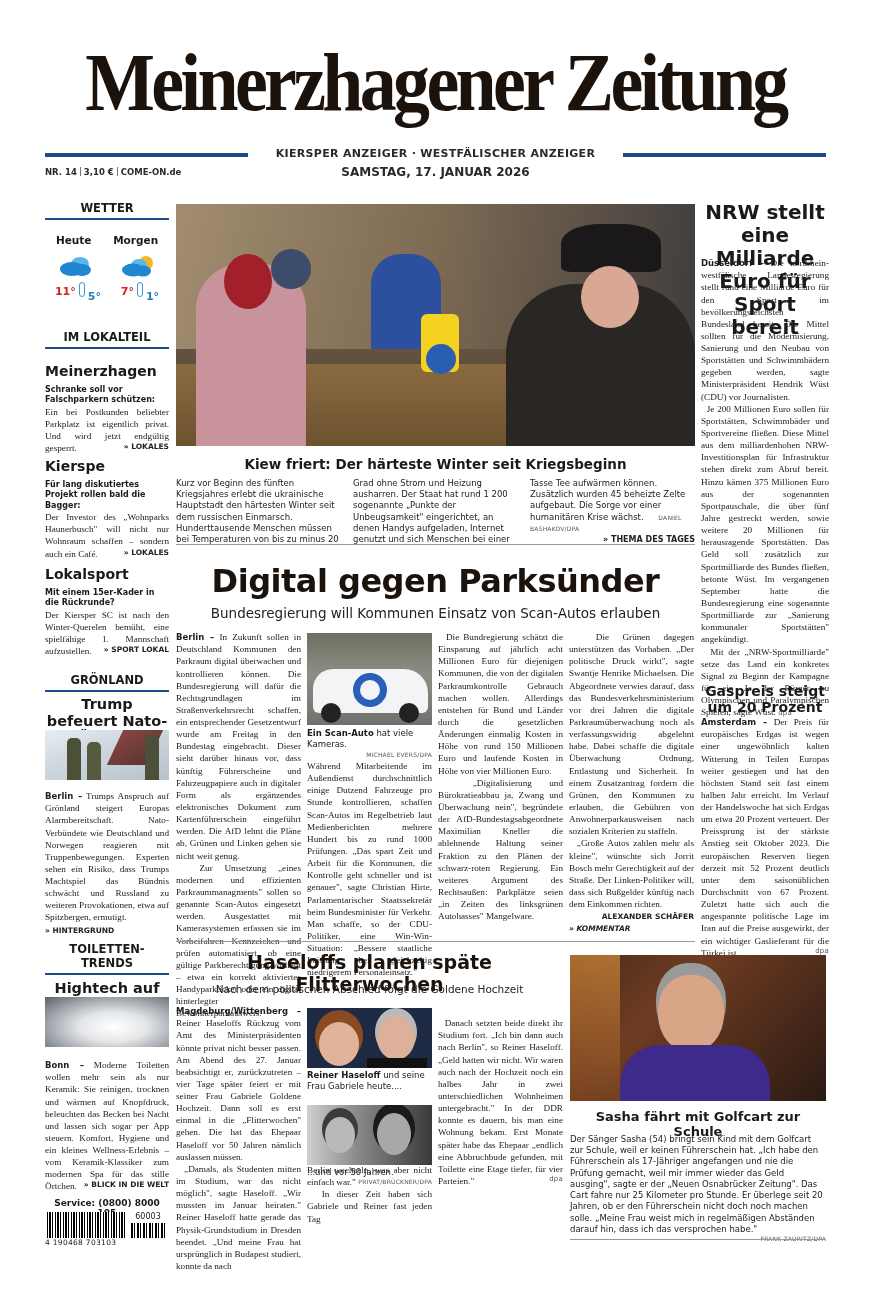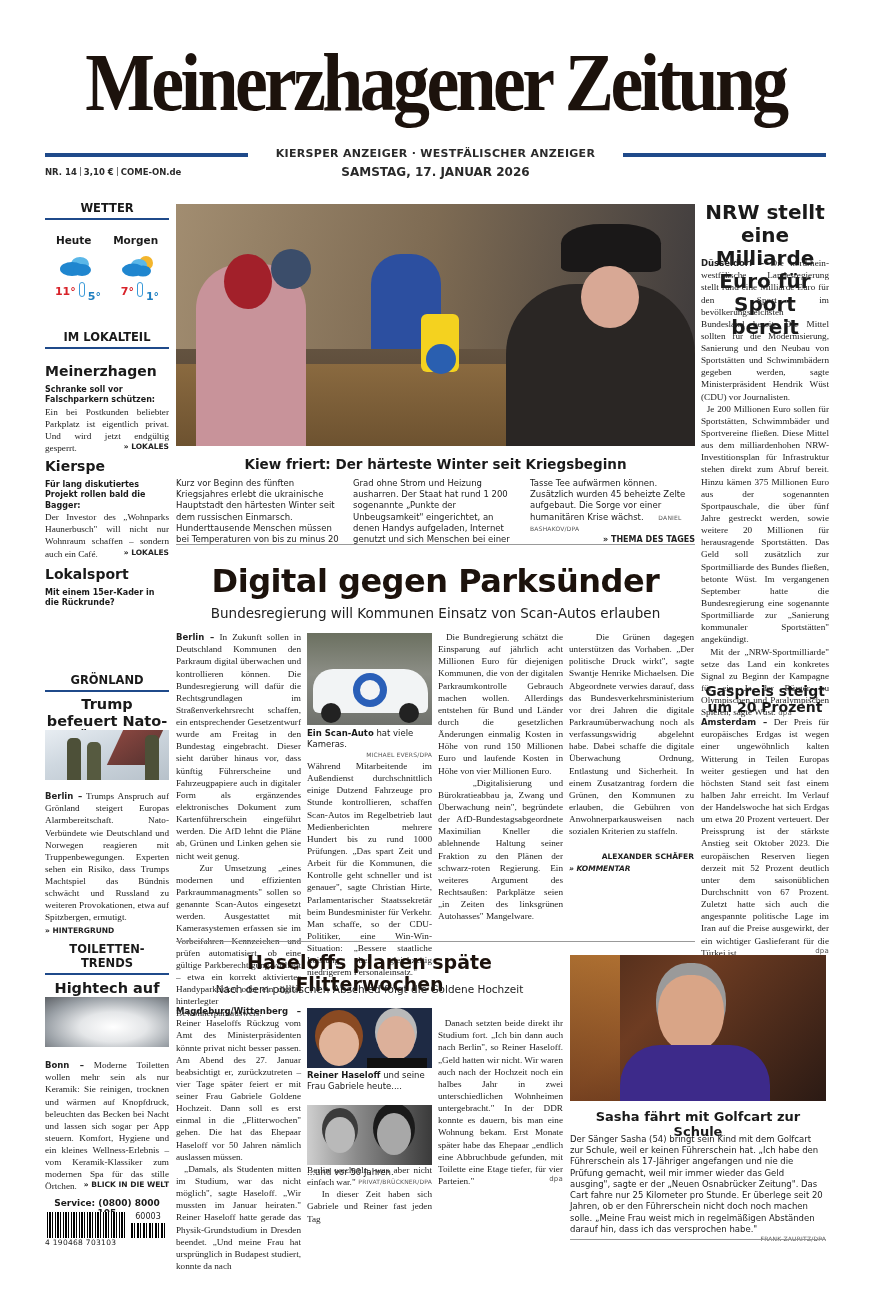--- a/index.html
+++ b/index.html
@@ -97,20 +97,21 @@
 
 <div class="abs leftcol" style="top:458px;">
   <div class="loc-head">Kierspe</div>
   <div class="brief-lead">Für lang diskutiertes Projekt rollen bald die Bagger:</div>
   <div class="body-text"><span>Der Investor des „Wohnparks Haunerbusch" will nicht nur Wohnraum schaffen – sondern auch ein Café.</span> <span class="ref">» LOKALES</span></div>
 </div>
 
 <div class="abs leftcol" style="top:566px;">
   <div class="loc-head">Lokalsport</div>
   <div class="brief-lead">Mit einem 15er-Kader in die Rückrunde?</div>
+  <div class="body-text"><span>Der Kiersper SC ist nach den Winter-Querelen bemüht, eine spielfähige 1. Mannschaft aufzustellen.</span> <span class="ref">» SPORT LOKAL</span></div>
 </div>
 
 <div class="abs leftcol" style="top:673px;">
   <div class="kicker">GRÖNLAND</div>
   <div class="box-head" style="font-size:14.5px; margin-top:4px;">Trump befeuert Nato-Ängste</div>
 </div>
 <div class="photo" style="left:45px; top:730px; width:124px; height:50px; background: linear-gradient(160deg,#e8edf2 0%,#cfd8e0 40%,#b7c1ca 100%);">
   <div style="position:absolute;left:70px;top:0;width:40px;height:35px;background:linear-gradient(135deg,#7a2b22,#4a1a15);transform:skewX(-25deg);opacity:0.85;"></div>
   <div style="position:absolute;left:22px;top:8px;width:14px;height:42px;background:#4d5038;border-radius:5px 5px 0 0;"></div>
   <div style="position:absolute;left:42px;top:12px;width:14px;height:38px;background:#565a40;border-radius:5px 5px 0 0;"></div>
@@ -179,21 +180,21 @@
 </div>
 <div class="abs body-text" style="left:307px; top:760px; width:125px;">
   <span>Während Mitarbeitende im Außendienst durchschnittlich einige Dutzend Fahrzeuge pro Stunde kontrollieren, schaffen Scan-Autos im Regelbetrieb laut Medienberichten mehrere Hundert bis zu rund 1000 Prüfungen. „Das spart Zeit und Arbeit für die Kommunen, die Kontrolle geht schneller und ist genauer", sagte Christian Hirte, Parlamentarischer Staatssekretär beim Bundesminister für Verkehr. Man schaffe, so der CDU-Politiker, eine Win-Win-Situation: „Bessere staatliche Leistung bei gleichzeitig niedrigerem Personaleinsatz."</span>
 </div>
 <div class="abs body-text" style="left:438px; top:631px; width:125px;">
   &nbsp;&nbsp;<span>Die Bundregierung schätzt die Einsparung auf jährlich acht Millionen Euro für diejenigen Kommunen, die von der digitalen Parkraumkontrolle Gebrauch machen wollen. Allerdings entstehen für Bund und Länder durch die gesetzlichen Änderungen einmalig Kosten in Höhe von rund 150 Millionen Euro und laufende Kosten in Höhe von vier Millionen Euro.</span><br>
   &nbsp;&nbsp;<span>„Digitalisierung und Bürokratieabbau ja, Zwang und Überwachung nein", begründete der AfD-Bundestagsabgeordnete Maximilian Kneller die ablehnende Haltung seiner Fraktion zu den Plänen der schwarz-roten Regierung. Ein weiteres Argument des Rechtsaußen: Parkplätze seien „in Zeiten des linksgrünen Autohasses" Mangelware.</span>
 </div>
 <div class="abs body-text" style="left:569px; top:631px; width:125px;">
   &nbsp;&nbsp;<span>Die Grünen dagegen unterstützen das Vorhaben. „Der politische Druck wirkt", sagte Swantje Henrike Michaelsen. Die Abgeordnete verwies darauf, dass das Bundesverkehrsministerium vor drei Jahren die digitale Parkraumüberwachung noch als verfassungswidrig abgelehnt habe. Dabei schaffe die digitale Überwachung Ordnung, Entlastung und Sicherheit. In einem Zusatzantrag fordern die Grünen, den Kommunen zu erlauben, die Gebühren von Anwohnerparkausweisen nach sozialen Kriterien zu staffeln.</span><br>
-  &nbsp;&nbsp;
+  &nbsp;&nbsp;<span>„Große Autos zahlen mehr als kleine", wünschte sich Jorrit Bosch mehr Gerechtigkeit auf der Straße. Der Linken-Politiker will, dass sich Bußgelder künftig nach dem Einkommen richten.</span>
   <div style="text-align:right;"><span class="ref" style="float:none;">ALEXANDER SCHÄFER</span></div>
   <div style="text-align:left;font-style:italic;"><span class="ref" style="float:none;">» KOMMENTAR</span></div>
 </div>
 <div class="hr" style="left:176px; top:941px; width:519px;"></div>
 
 <div class="abs box-head" style="left:701px; top:201px; width:128px; font-size:20px;">NRW stellt eine Milliarde Euro für Sport bereit</div>
 <div class="abs body-text" style="left:701px; top:257px; width:128px;">
   <span class="dateline">Düsseldorf –</span> <span>Die nordrhein-westfälische Landesregierung stellt rund eine Milliarde Euro für den Sport im bevölkerungsreichsten Bundesland bereit. Die Mittel sollten für die Modernisierung, Sanierung und den Neubau von Sportstätten und Schwimmbädern gegeben werden, sagte Ministerpräsident Hendrik Wüst (CDU) vor Journalisten.</span><br>
   &nbsp;&nbsp;<span>Je 200 Millionen Euro sollen für Sportstätten, Schwimmbäder und Sportvereine fließen. Diese Mittel aus dem milliardenhohen NRW-Investitionsplan für Infrastruktur stehen direkt zum Abruf bereit. Hinzu kämen 375 Millionen Euro aus der sogenannten Sportpauschale, die über fünf Jahre gestreckt werden, sowie weitere 20 Millionen für herausragende Sportstätten. Das Geld soll zusätzlich zur Sportmilliarde des Bundes fließen, betonte Wüst. Im vergangenen September hatte die Bundesregierung eine sogenannte Sportmilliarde zur „Sanierung kommunaler Sportstätten" angekündigt.</span><br>
   &nbsp;&nbsp;<span>Mit der „NRW-Sportmilliarde" setze das Land ein konkretes Signal zu Beginn der Kampagne für ein Ja der Bürger zu Olympischen und Paralympischen Spielen, sagte Wüst.</span> <span class="credit" style="display:inline;font-size:7px;">dpa</span>

